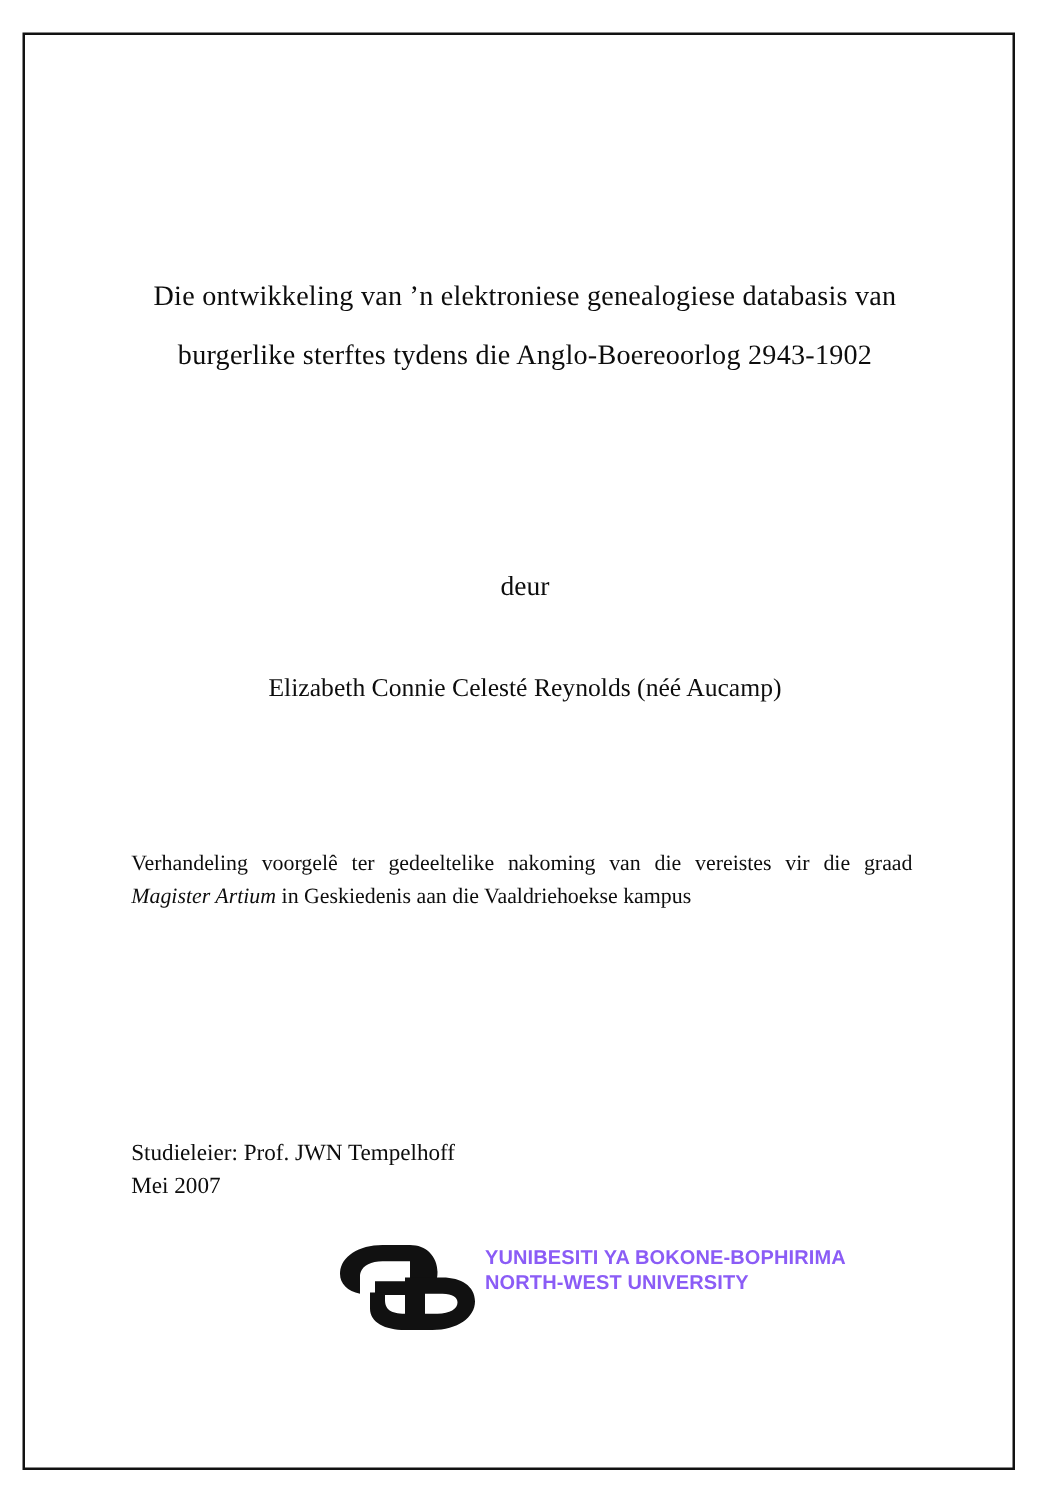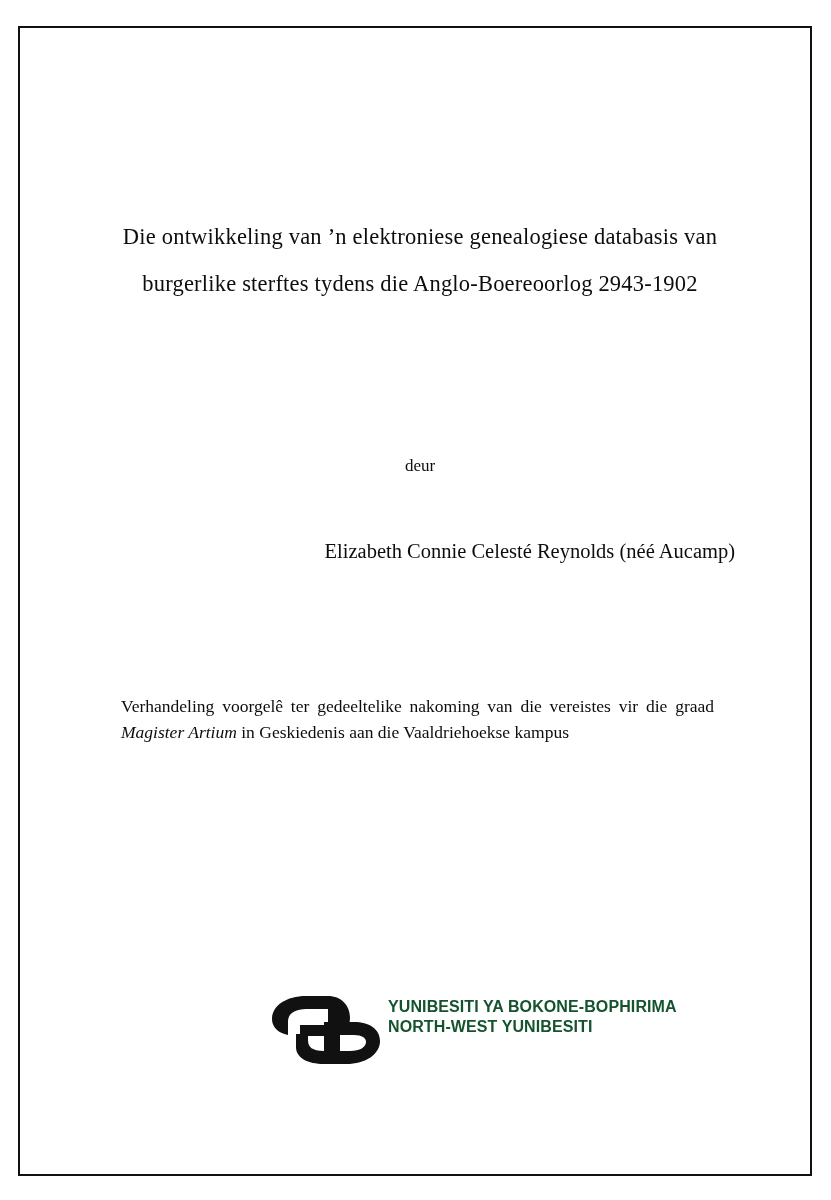--- a/index.html
+++ b/index.html
@@ -55,42 +55,42 @@
     letter-spacing: 0.2px;
     white-space: nowrap;
   }
 
   .by-word {
     position: absolute;
     top: 428px;
     left: 0;
     width: 630px;
     text-align: center;
-    font-size: 17px;
+    font-size: 22px;
   }
 
   .author {
     position: absolute;
     top: 512px;
     left: 0;
     width: 630px;
-    text-align: right;
+    text-align: center;
     font-size: 20.5px;
   }
 
   .statement {
     position: absolute;
     top: 650px;
     left: 0;
     width: 625px;
     font-size: 17.5px;
     line-height: 25.5px;
   }
   .statement p {
-    margin: 16px;
+    margin: 0;
   }
   .statement .justified {
     text-align: justify;
   }
   .statement em {
     font-style: italic;
   }
 
   .supervisor {
     position: absolute;
@@ -120,21 +120,21 @@
   }
   .logo-text {
     position: absolute;
     left: 118px;
     top: 7px;
     font-family: "Liberation Sans", sans-serif;
     font-size: 16px;
     line-height: 19.5px;
     font-weight: 700;
     letter-spacing: 0.1px;
-    color: #14532d;
+    color: #8b5cf6;
     white-space: nowrap;
   }
 </style>
 </head>
 <body>
 
 <div class="page">
   <div class="page-frame">
     <div class="inner">
 
@@ -144,33 +144,37 @@
       </div>
 
       <div class="by-word">deur</div>
 
       <div class="author">Elizabeth Connie Celesté Reynolds (néé Aucamp)</div>
 
       <div class="statement">
         <p class="justified"><span>Verhandeling voorgelê ter gedeeltelike nakoming van die vereistes vir die graad </span><em>Magister Artium</em><span> in Geskiedenis aan die Vaaldriehoekse kampus</span></p>
       </div>
 
+      <div class="supervisor">
+        <div>Studieleier: Prof. JWN Tempelhoff</div>
+        <div>Mei 2007</div>
+      </div>
 
       <div class="logo-block">
         <span class="logo-mark">
           <svg width="112" height="72" viewBox="0 0 112 72" xmlns="http://www.w3.org/2000/svg">
             <g fill="#111111">
               <path d="M36 2 C16 2 2 12 2 25 C2 33 8 39 18 41 L18 27 C18 20 25 15 36 15 L58 15 L58 2 Z"></path>
               <path d="M58 2 L58 31 L30 31 L30 42 L58 42 C72 42 80 36 80 24 C80 11 71 2 58 2 Z"></path>
               <path d="M54 30 L54 70 L76 70 C96 70 110 60 110 47 C110 35 99 28 84 28 L54 28 Z M70 41 L84 41 C92 41 96 44 96 48 C96 53 90 57 80 57 L70 57 Z"></path>
               <path d="M26 40 L26 53 C26 64 38 70 54 70 L54 57 C42 57 38 53 38 46 L38 40 Z"></path>
             </g>
           </svg>
         </span>
         <div class="logo-text">
           <div>YUNIBESITI YA BOKONE-BOPHIRIMA</div>
-          <div>NORTH-WEST YUNIBESITI</div>
+          <div>NORTH-WEST UNIVERSITY</div>
         </div>
       </div>
 
     </div>
   </div>
 </div>
 
 </body></html>

